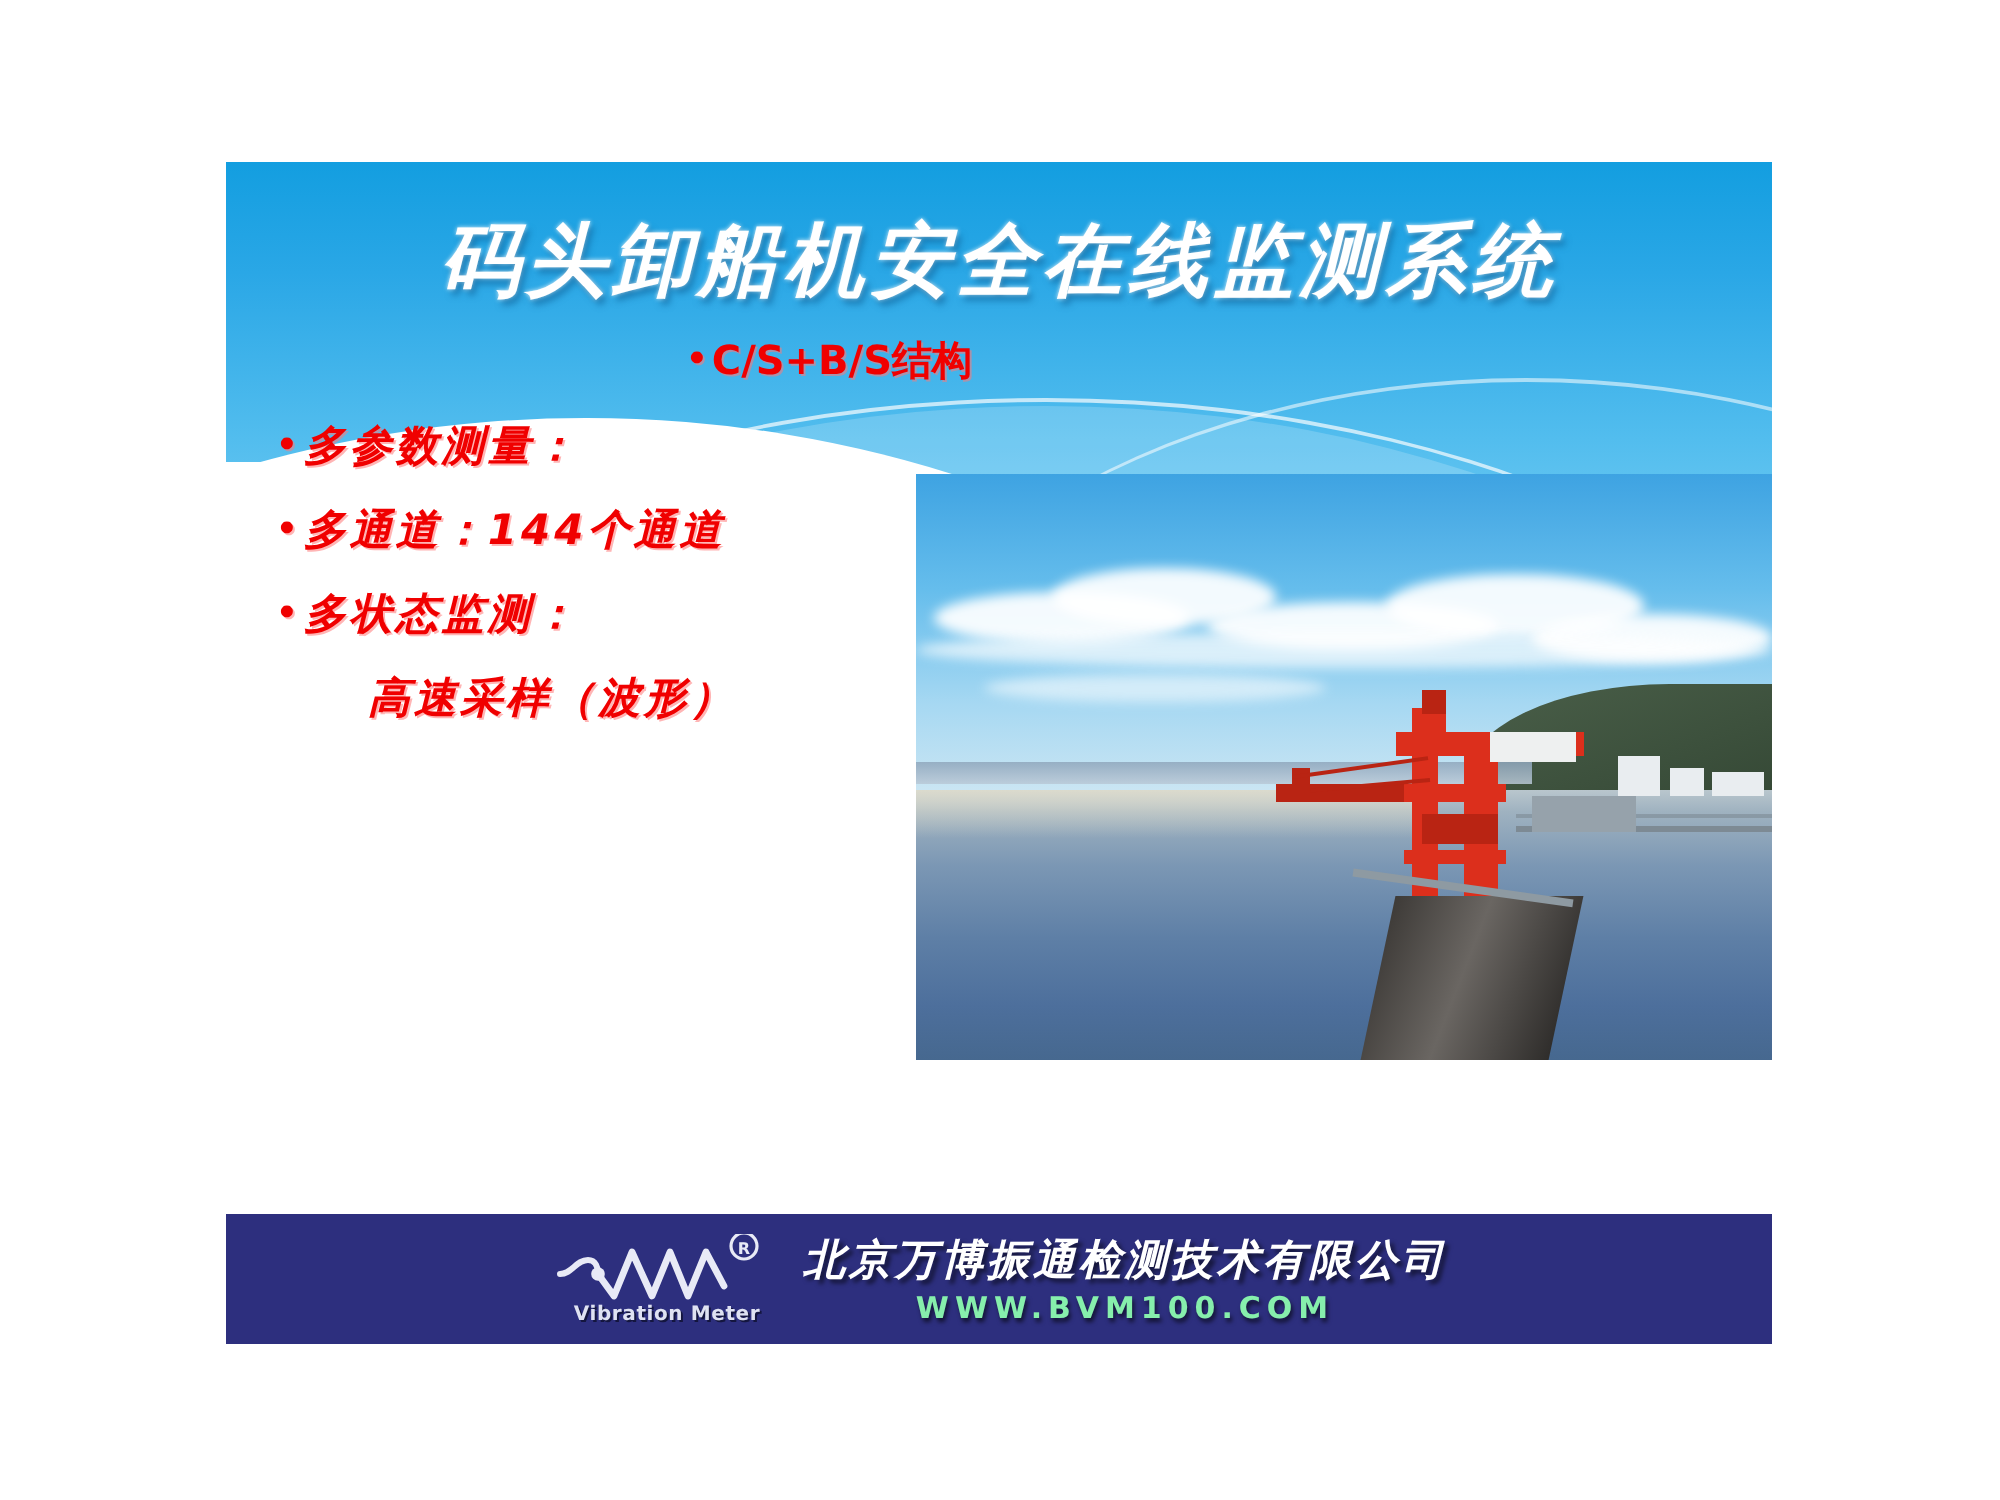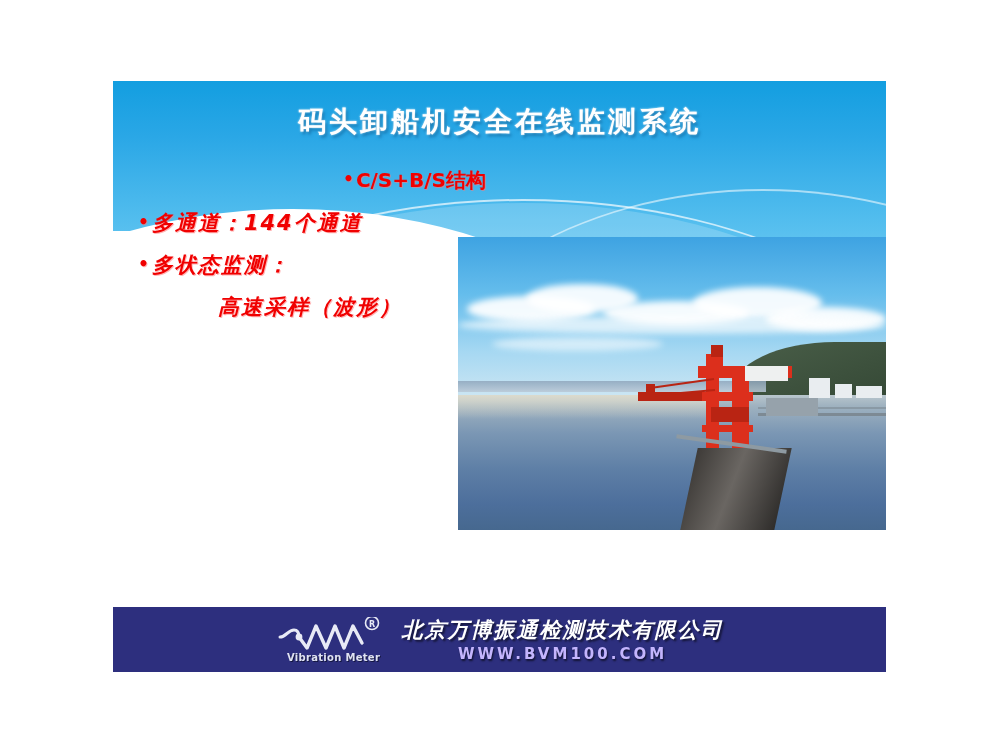--- a/index.html
+++ b/index.html
@@ -52,42 +52,43 @@
     position:absolute;left:-420px;top:150px;width:700px;height:480px;
     background:#ffffff;
   }
 
   
   #title{
     position:absolute;left:0;top:22px;width:100%;
     text-align:center;
     color:#ffffff;
     font-family:"DejaVu Sans","Liberation Sans",sans-serif;
-    font-size:28px;
+    font-size:40px;
     font-weight:bold;
+    font-style:italic;
     letter-spacing:3px;
     text-shadow:2px 3px 3px rgba(12,95,150,.55), 0 0 2px rgba(255,255,255,.9);
     white-space:nowrap;
   }
 
   
   #body-text{
     position:absolute;left:13px;top:86px;width:360px;
     color:#ff0000;
   }
   .line{
     color:#f00000;
     font-weight:bold;
     font-style:italic;
     white-space:nowrap;
     text-shadow:1px 1px 0 rgba(255,120,120,.55);
   }
   .line.lvl0{ font-size:20px; margin:0 0 15px 0; letter-spacing:1px;text-align:right;}
   .line.lvl1{ font-size:21px; margin:0 0 14px 12px; letter-spacing:2px;}
-  .line.indent{ margin-left:92px;}
+  .line.indent{ margin-left:58px;}
   .bullet{ font-size:17px; vertical-align:2px; margin-right:1px;}
   .latin{ font-style:normal; letter-spacing:0; }
 
   
   #photo{
     position:absolute;left:345px;top:156px;width:428px;height:293px;
     overflow:hidden;background:#6d86a5;
   }
   
   .p-sky{position:absolute;left:0;top:0;width:100%;height:56%;
@@ -134,41 +135,44 @@
     position:absolute;left:6px;bottom:0;width:104px;text-align:center;
     color:#dfe2f2;font-size:10px;font-weight:bold;letter-spacing:.3px;
     text-shadow:1px 1px 0 #14163f;
   }
   #footer-text{display:flex;flex-direction:column;align-items:center;}
   #cn-name{
     color:#ffffff;font-size:21px;font-weight:bold;font-style:italic;letter-spacing:2px;
     text-shadow:2px 2px 2px rgba(0,0,0,.55);white-space:nowrap;
   }
   #url{
-    color:#c4b5fd;font-size:15px;font-weight:bold;letter-spacing:3px;
+    color:#86efac;font-size:15px;font-weight:bold;letter-spacing:3px;
     text-shadow:1px 2px 2px rgba(0,0,0,.6);margin-top:1px;white-space:nowrap;
   }
 </style>
 </head>
 <body>
 
 <div id="slide">
 
   <div id="sky"></div>
   <div id="arcfill"></div>
   <div id="arc1"></div>
   <div id="arc2"></div>
   <div id="swoosh"></div>
   <div id="swoosh2"></div>
 
   <div id="title">码头卸船机安全在线监测系统</div>
 
   <div id="body-text">
     <div class="line lvl0">
       <span class="bullet">•</span><span class="latin">C/S+B/S结构</span>
+    </div>
+    <div class="line lvl1">
+      <span class="bullet">•</span><span>多参数测量：</span>
     </div>
     <div class="line lvl1">
       <span class="bullet">•</span><span>多通道：144个通道</span>
     </div>
     <div class="line lvl1">
       <span class="bullet">•</span><span>多状态监测：</span>
     </div>
     <div class="line lvl1 indent">
       <span>高速采样（波形）</span>
     </div>

